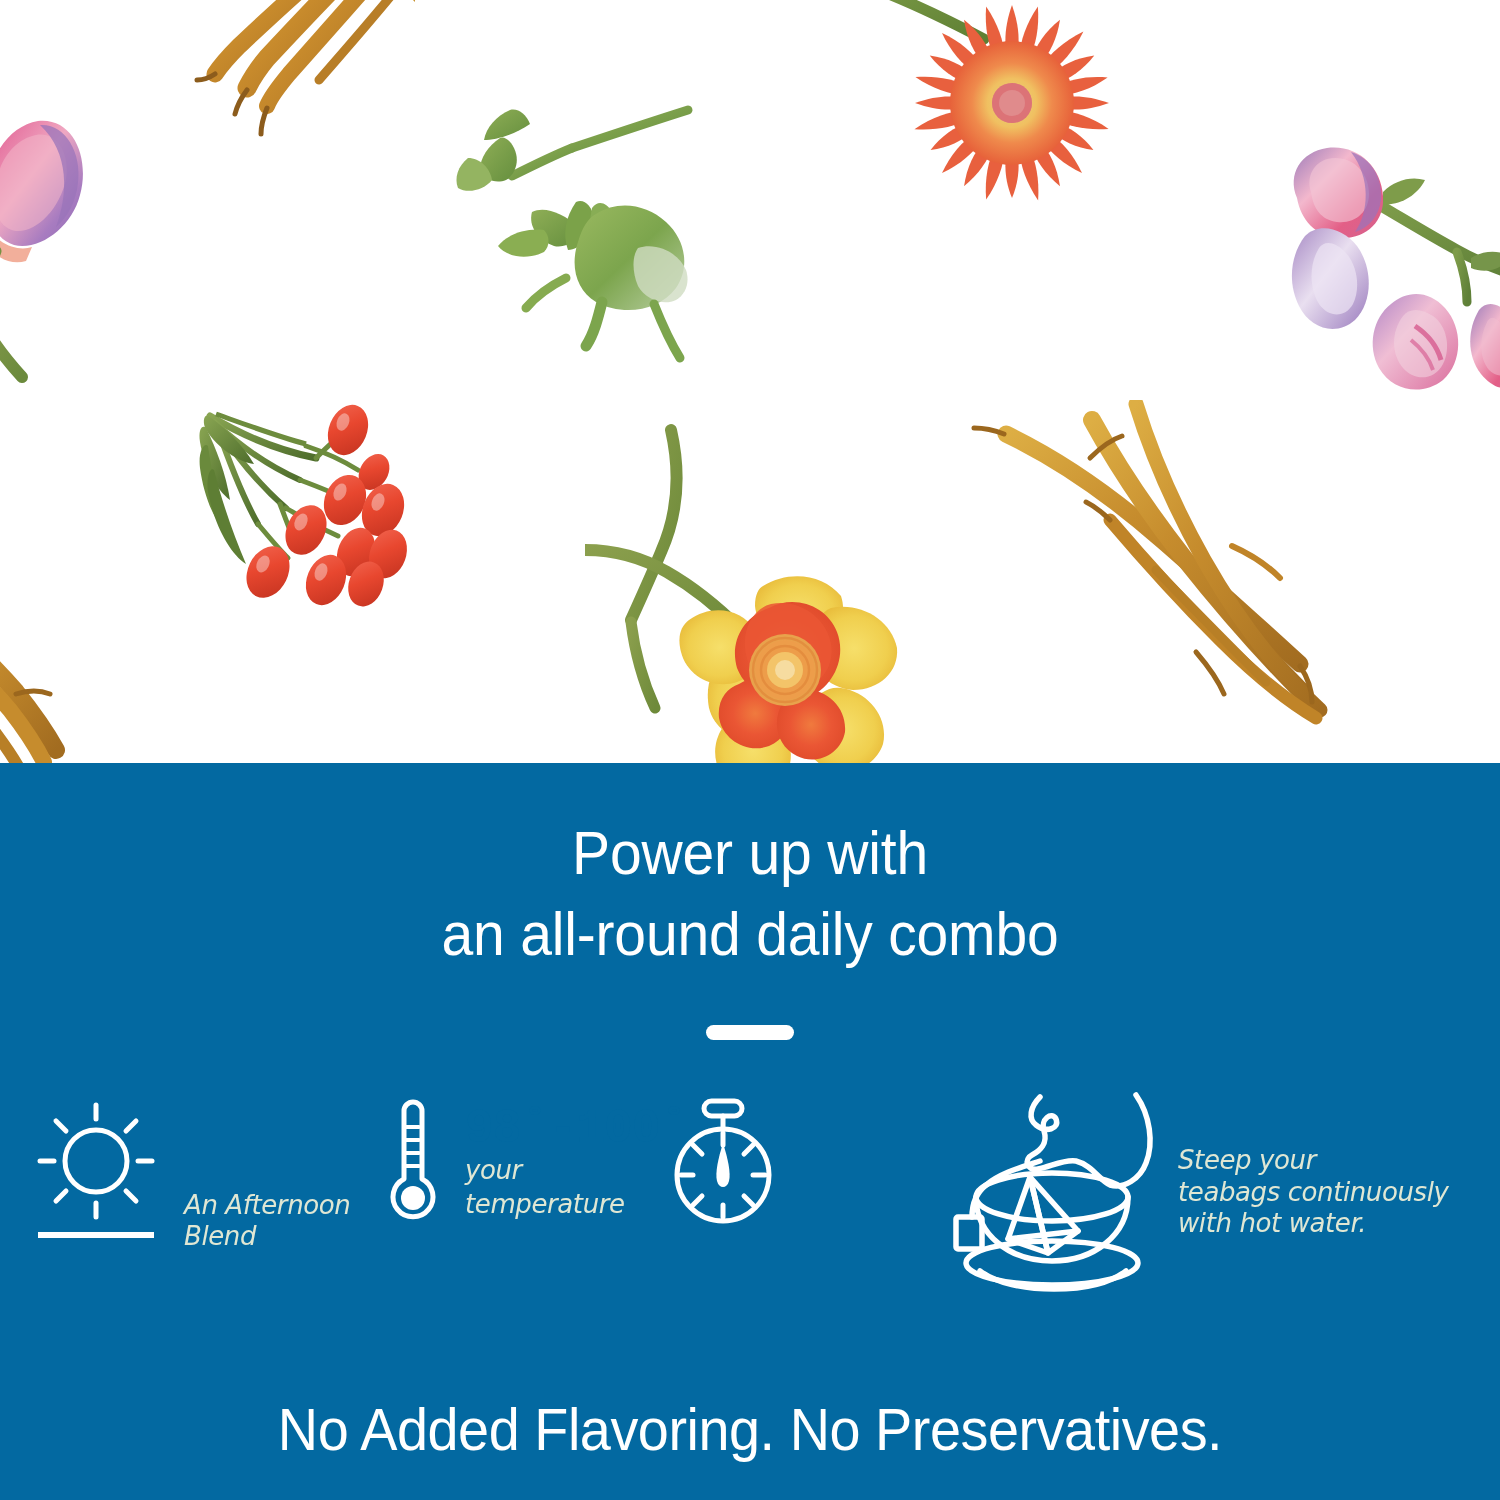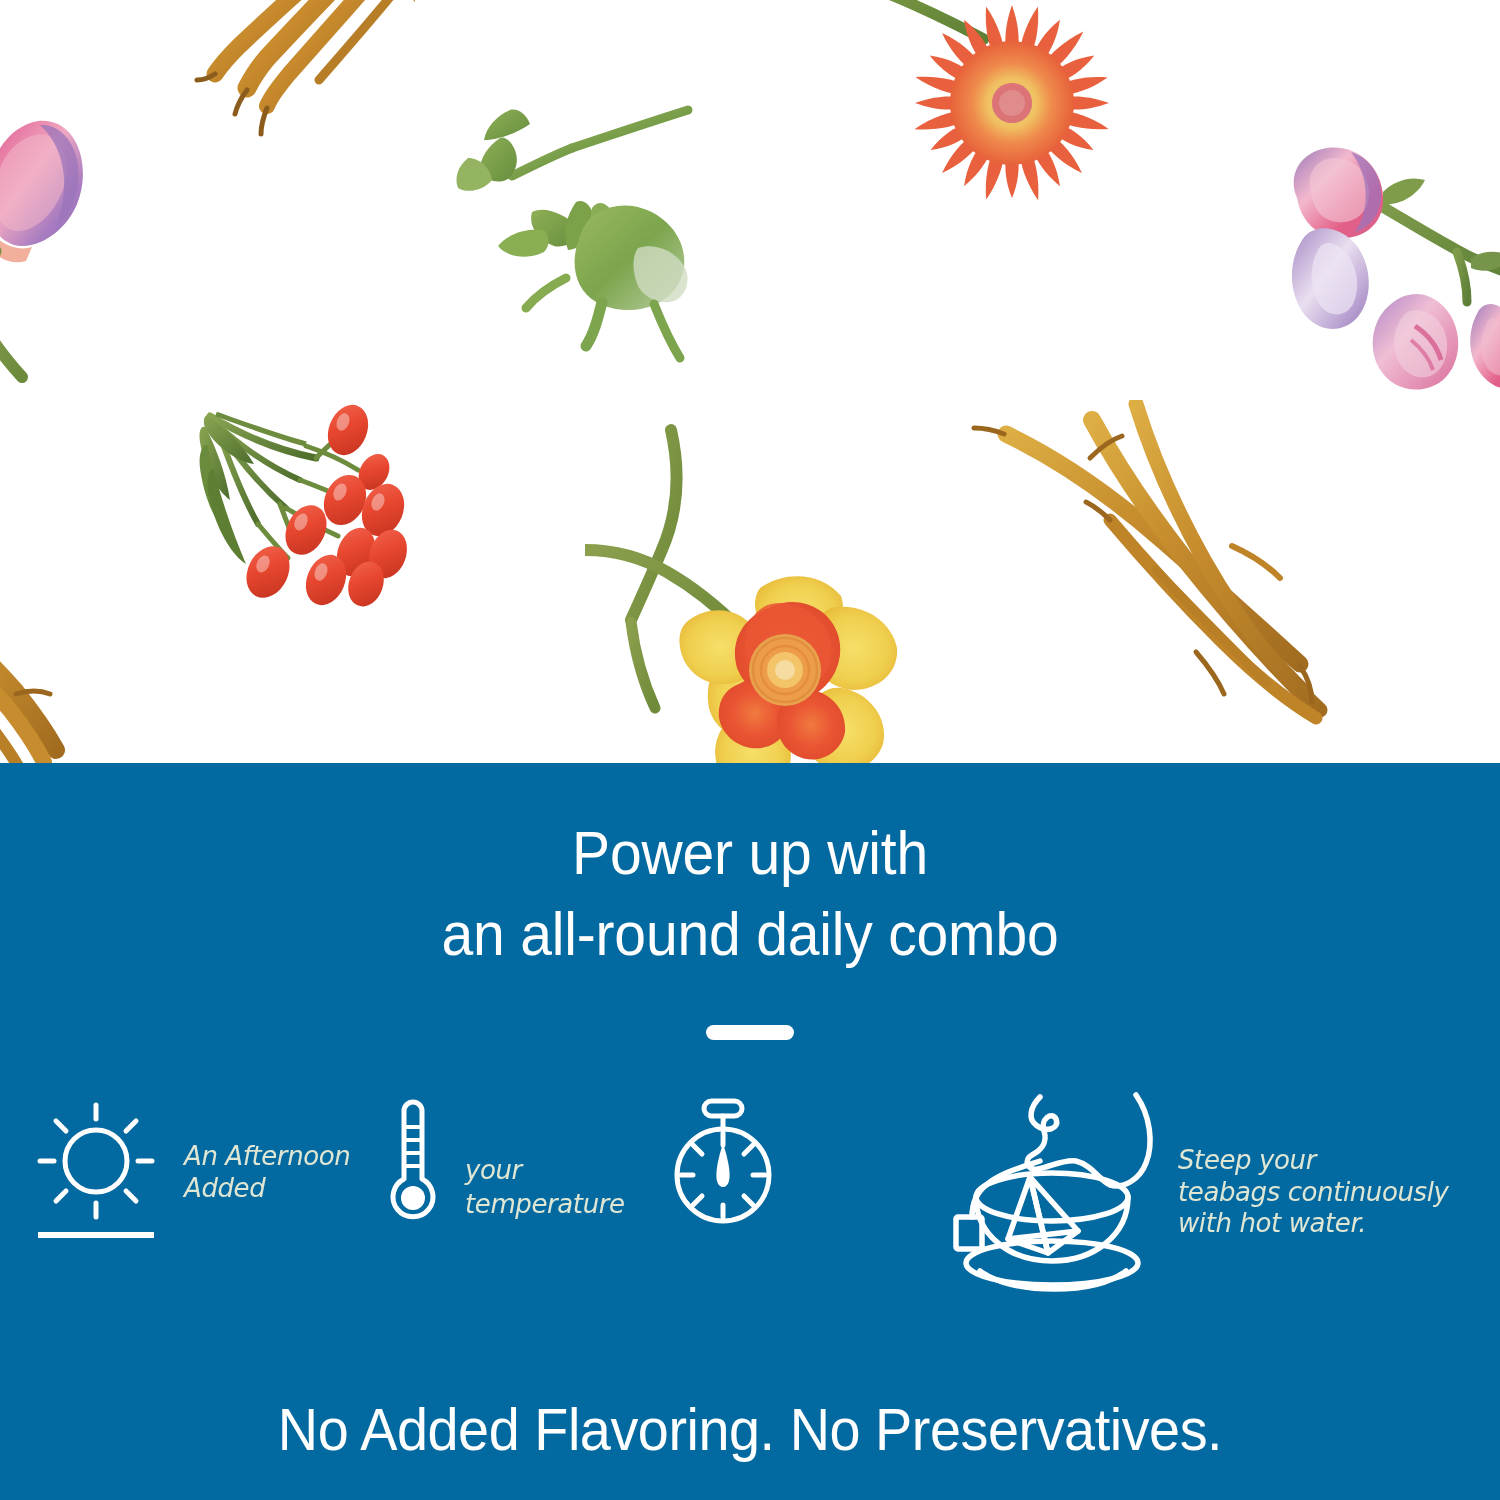--- a/index.html
+++ b/index.html
@@ -112,21 +112,21 @@
     font-style: italic;
     font-size: 26px;
     font-weight: 400;
     line-height: 1.30;
     letter-spacing: -0.4px;
   }
 
   .feat-label.tight { line-height: 1.22; }
 
   
-  #feature-afternoon { left: 30px;  top: 8px; }
+  #feature-afternoon { left: 30px;  top: 8px; align-items: flex-end; }
   #feature-temp      { left: 383px; top: 8px; }
   #feature-time      { left: 668px; top: 8px; }
   #feature-steep     { left: 944px; top: 0px; }
 
   #feature-afternoon .feature-text { margin-left: 22px; }
   #feature-temp      .feature-text { margin-left: 22px; }
   #feature-time      .feature-text { margin-left: 22px; }
   #feature-steep     .feature-text { margin-left: 14px; }
 
   
@@ -513,21 +513,21 @@
           <line x1="108" y1="68" x2="122" y2="68"></line>
           <line x1="26" y1="28" x2="36" y2="38"></line>
           <line x1="96" y1="98" x2="106" y2="108"></line>
           <line x1="26" y1="108" x2="36" y2="98"></line>
           <line x1="96" y1="38" x2="106" y2="28"></line>
         </g>
         <line x1="8" y1="142" x2="124" y2="142" stroke="#ffffff" stroke-width="6" stroke-linecap="butt"></line>
       </svg>
       <div class="feature-text">
         <div class="feat-label tight">An Afternoon</div>
-        <div class="feat-label tight">Added</div>
+        <div class="feat-label tight">Blend</div>
       </div>
     </div>
 
     <div class="feature" id="feature-temp">
       <svg class="feature-icon" width="60" height="140" viewBox="0 0 60 140">
         <path d="M21 18 a 9 9 0 0 1 18 0 L 39 86 a 20 20 0 1 1 -18 0 Z" fill="none" stroke="#ffffff" stroke-width="5" stroke-linejoin="round"></path>
         <circle cx="30" cy="105" r="12" fill="#ffffff"></circle>
         <g stroke="#ffffff" stroke-width="4" stroke-linecap="round">
           <line x1="22" y1="34" x2="36" y2="34"></line>
           <line x1="22" y1="47" x2="36" y2="47"></line>

